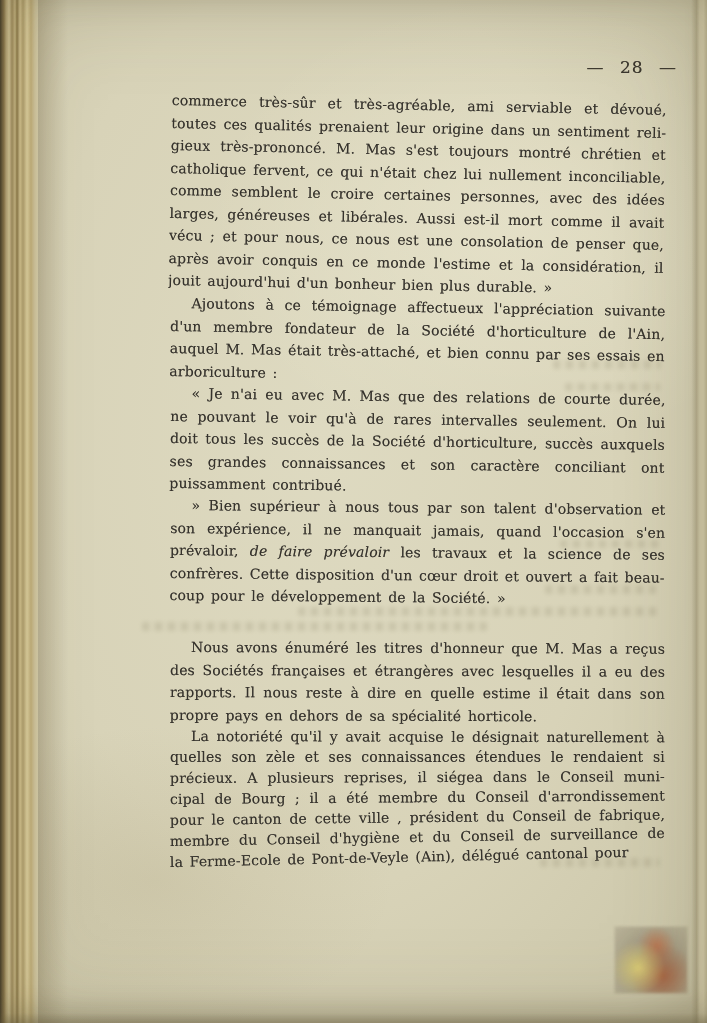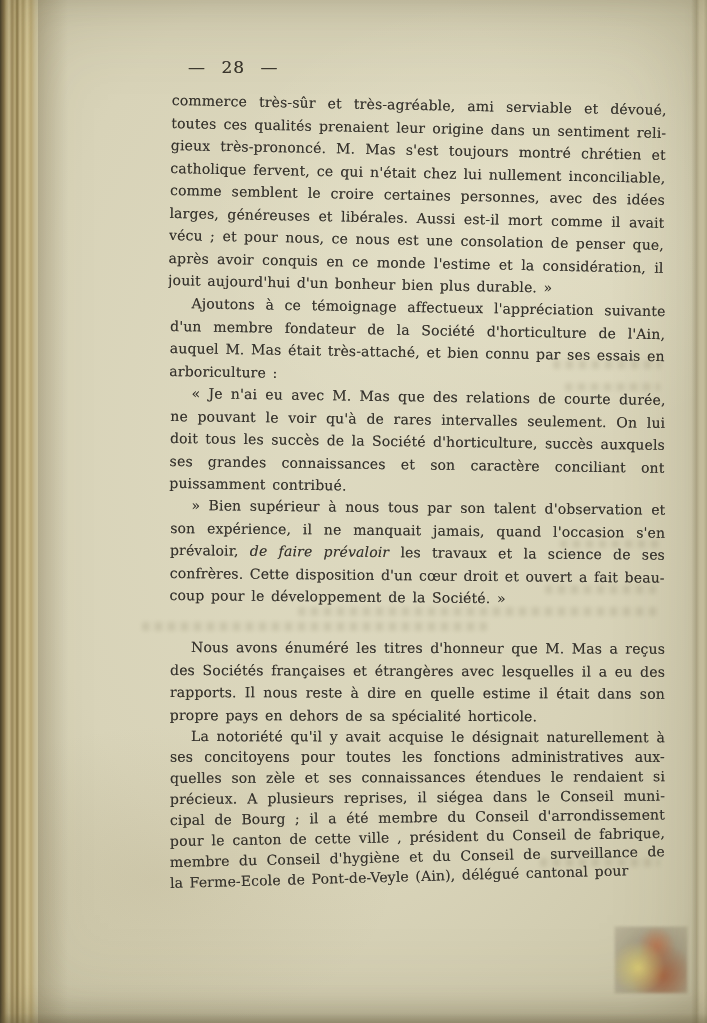--- a/index.html
+++ b/index.html
@@ -29,22 +29,22 @@
   }
   .bottom-shade{
     position:absolute;left:0;right:0;bottom:0;height:10px;
     background:linear-gradient(0deg, rgba(100,90,60,0.32), rgba(100,90,60,0));
   }
   .vignette{
     position:absolute;inset:0;pointer-events:none;z-index:6;
     box-shadow: inset 0 0 90px rgba(95,85,55,0.26), inset 0 -16px 22px rgba(95,85,55,0.20), inset 18px 0 28px rgba(95,85,55,0.16);
   }
   .page-number{
-    position:absolute;left:188px;width:495px;top:57px;z-index:3;
-    text-align:left;font-size:17px;color:#3a362e;
+    position:absolute;left:182px;width:495px;top:57px;z-index:3;
+    text-align:right;font-size:17px;color:#3a362e;
     letter-spacing:1px;word-spacing:9px;
     text-shadow:0 0 0.5px rgba(58,54,46,0.55);
   }
   .text-block{
     position:absolute;left:170px;top:89px;width:495px;z-index:3;
     color:#35322c;font-size:14px;line-height:22.5px;letter-spacing:0.15px;
     text-shadow:0 0 0.5px rgba(53,50,44,0.55);
   }
   .paragraph{transform-origin:0 50%;}
   .p-0{transform:rotate(1.15deg);}
@@ -134,21 +134,20 @@
       <div class="line last">coup pour le développement de la Société. »</div>
     </div>
     <div class="paragraph p-4 section-break">
       <div class="line first-indent">Nous avons énuméré les titres d'honneur que M. Mas a reçus</div>
       <div class="line">des Sociétés françaises et étrangères avec lesquelles il a eu des</div>
       <div class="line">rapports. Il nous reste à dire en quelle estime il était dans son</div>
       <div class="line last">propre pays en dehors de sa spécialité horticole.</div>
     </div>
     <div class="paragraph p-5">
       <div class="line first-indent">La notoriété qu'il y avait acquise le désignait naturellement à</div>
-      <div class="line">ses concitoyens pour toutes les fonctions administratives aux-</div>
       <div class="line">quelles son zèle et ses connaissances étendues le rendaient si</div>
       <div class="line">précieux. A plusieurs reprises, il siégea dans le Conseil muni-</div>
       <div class="line">cipal de Bourg ; il a été membre du Conseil d'arrondissement</div>
       <div class="line">pour le canton de cette ville , président du Conseil de fabrique,</div>
       <div class="line">membre du Conseil d'hygiène et du Conseil de surveillance de</div>
       <div class="line last">la Ferme-Ecole de Pont-de-Veyle (Ain), délégué cantonal pour</div>
     </div>
   </div>
 
 <div class="ghost g1"></div>

